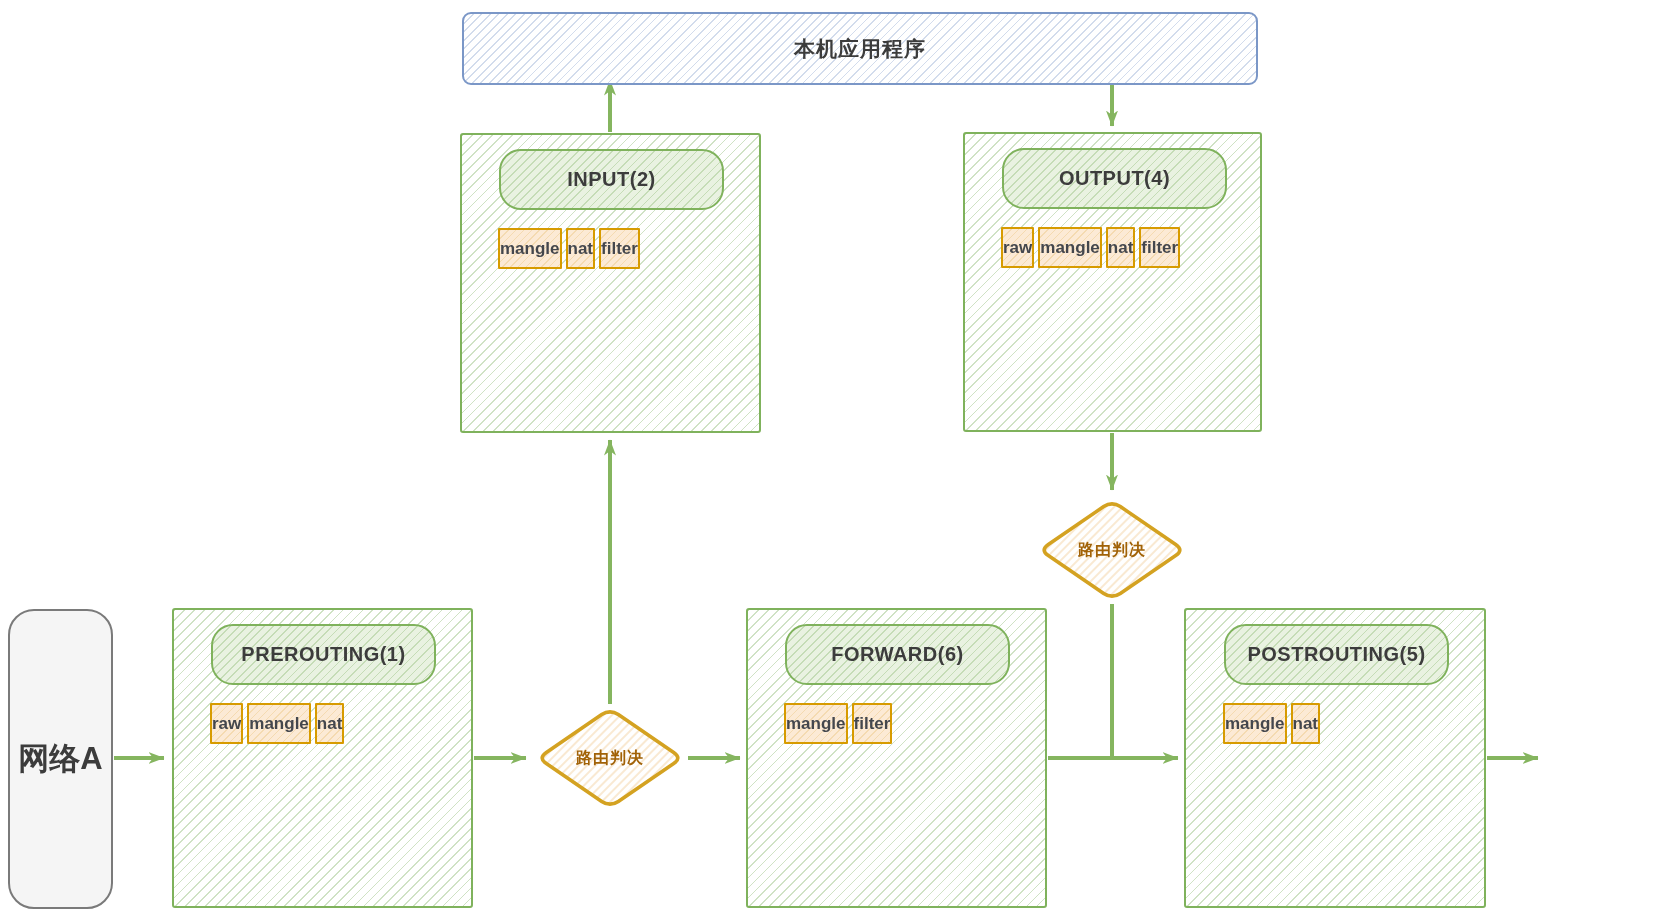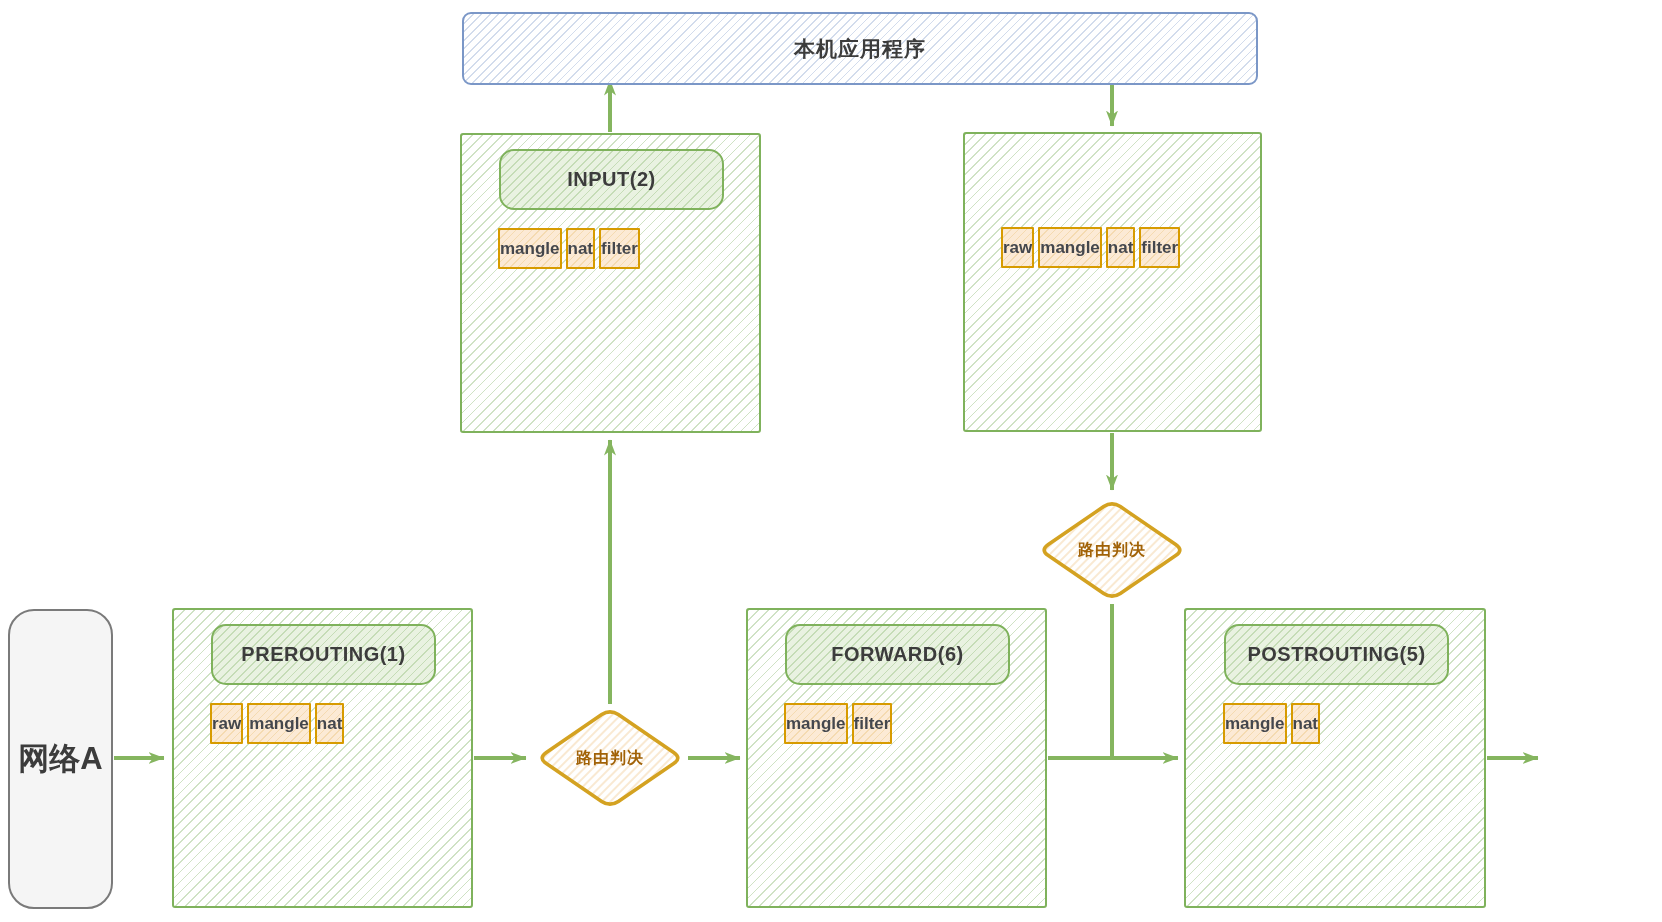--- a/index.html
+++ b/index.html
@@ -13,21 +13,21 @@
   
   .hatchG {
     background-color:#fff;
     background-image:repeating-linear-gradient(135deg, rgba(130,179,102,.38) 0 1.2px, transparent 1.2px 7px);
   }
   .chain-box {
     position:absolute; border:2.4px solid #7fb25c; border-radius:3px;
   }
   .chain-header {
     position:absolute; left:37px; top:14px; width:225px; height:61px;
-    border:2.4px solid #7fb25c; border-radius:15px;
+    border:2.4px solid #7fb25c; border-radius:22px;
     background-color:#e9f2e1;
     background-image:repeating-linear-gradient(135deg, rgba(130,179,102,.35) 0 1.2px, transparent 1.2px 6px);
     display:flex; align-items:center; justify-content:center;
     font-size:20px; font-weight:bold; color:#3c3c3c; letter-spacing:.5px;
   }
   .rows { position:absolute; left:36px; top:93px; width:227px; display:flex; flex-direction:row; gap:4px; }
   .trow {
     height:41px; border:2.2px solid #d79b00; border-radius:1px;
     background-color:#fcead5;
     background-image:repeating-linear-gradient(135deg, rgba(213,155,30,.20) 0 1px, transparent 1px 5.5px);
@@ -95,20 +95,23 @@
       <div class="trow">
           <span>nat</span>
         </div>
       <div class="trow">
           <span>filter</span>
         </div>
     </div>
   </div>
 
   <div class="chain-box hatchG" style="left:963px; top:132px; width:299px; height:300px;">
+    <div class="chain-header">
+      <span>OUTPUT(4)</span>
+    </div>
     <div class="rows">
       <div class="trow">
           <span>raw</span>
         </div>
       <div class="trow">
           <span>mangle</span>
         </div>
       <div class="trow">
           <span>nat</span>
         </div>

